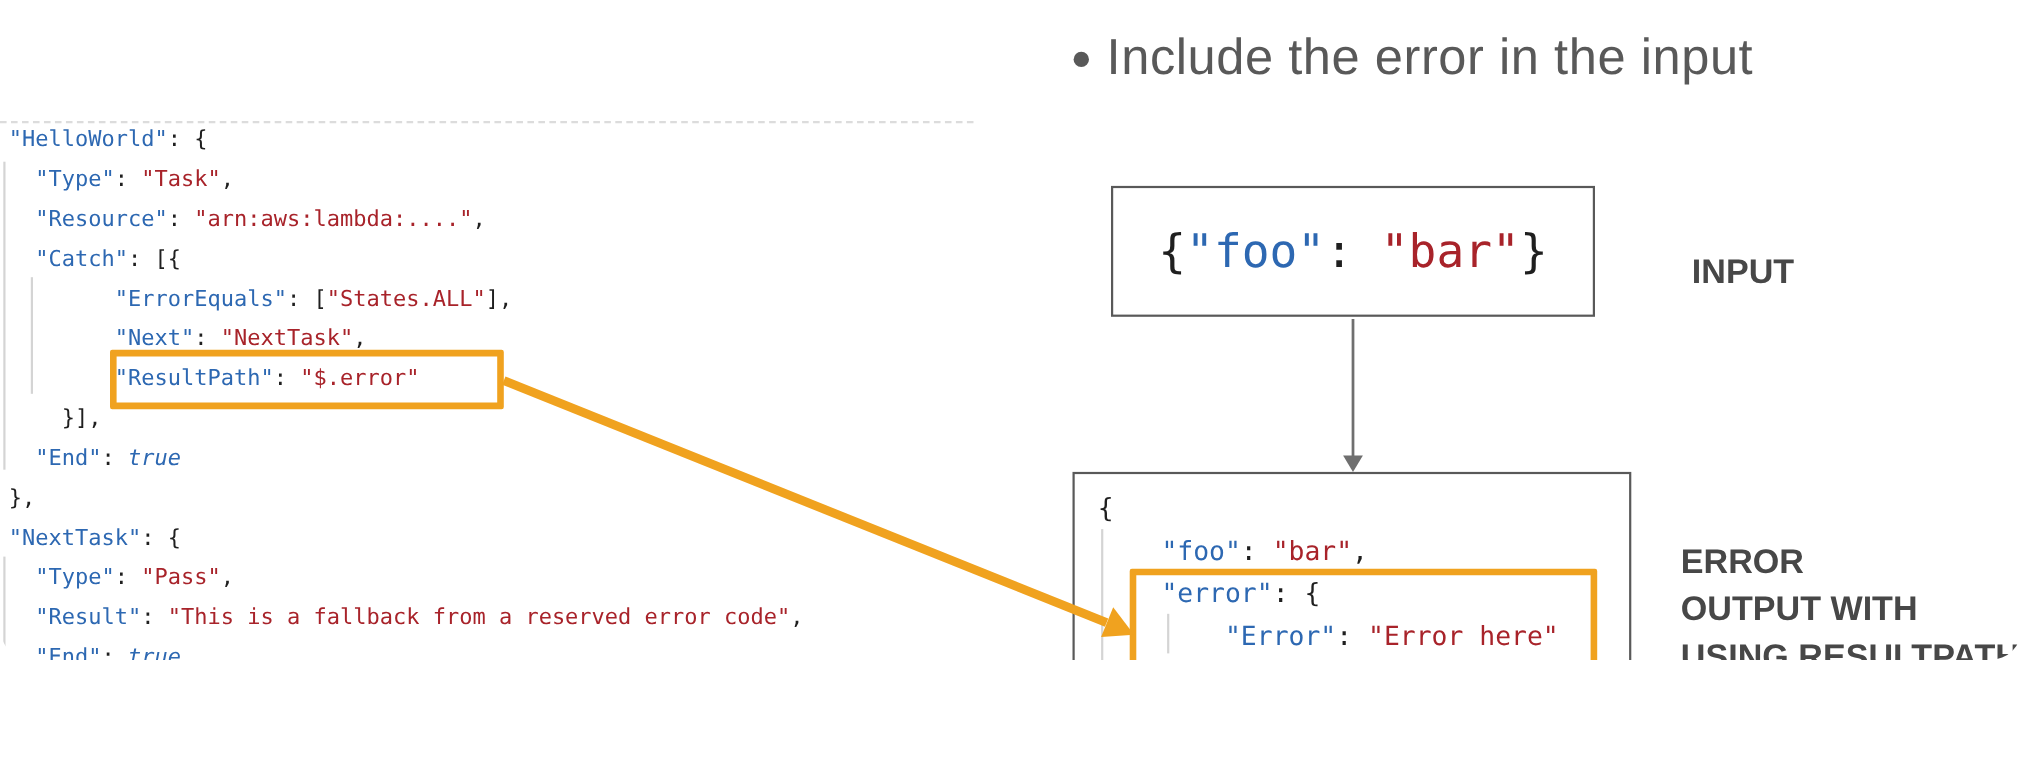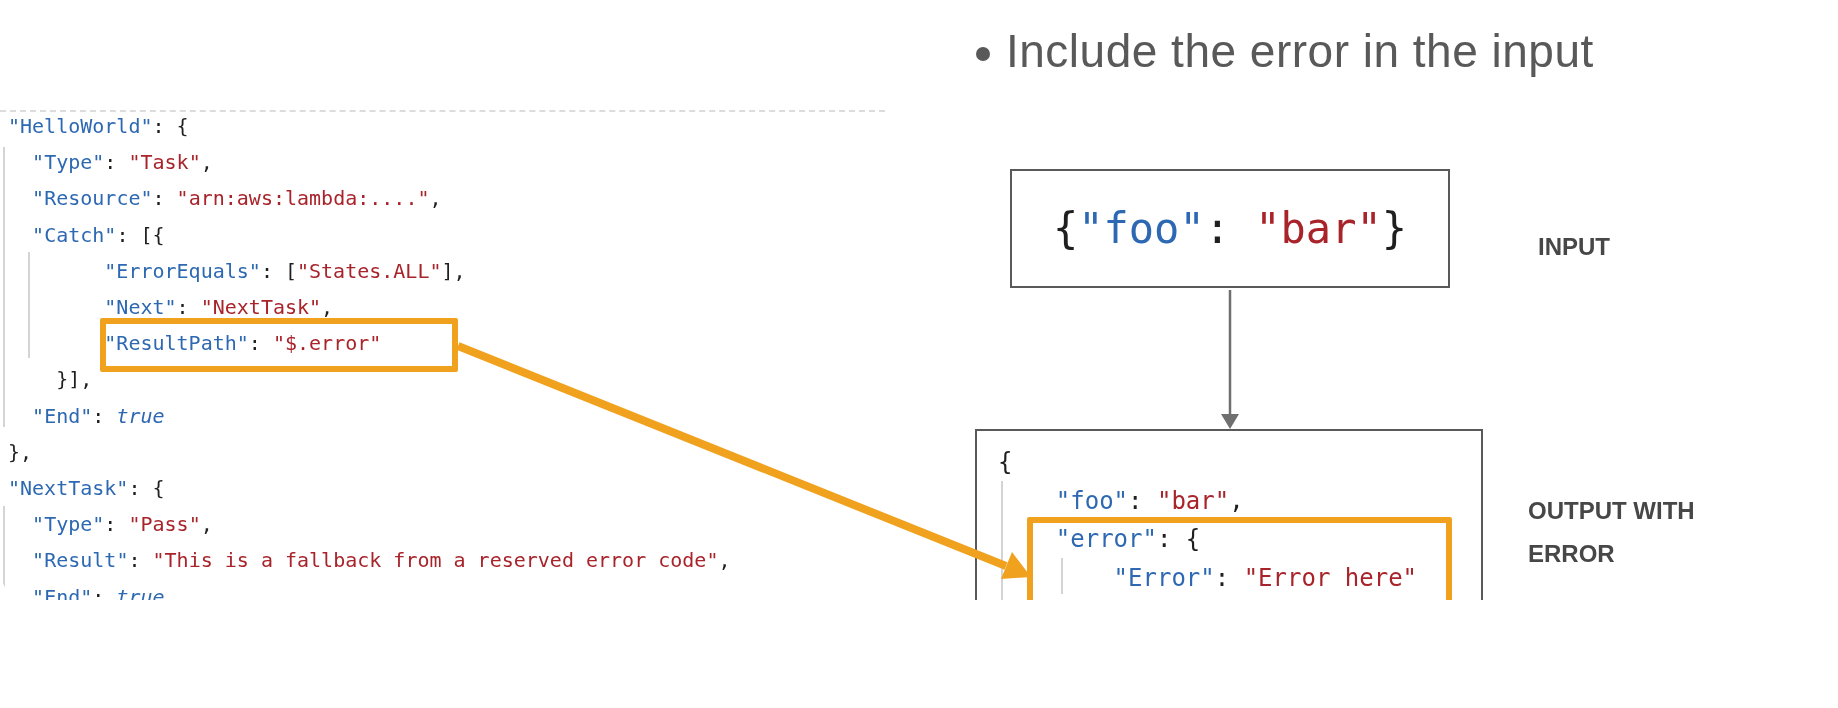--- a/index.html
+++ b/index.html
@@ -27,21 +27,21 @@
   #bullet-text{font-size:46px;font-weight:400;letter-spacing:0.5px;color:var(--bullet);white-space:nowrap;}
   
   .gray-box{position:absolute;border:2px solid var(--boxborder);background:#ffffff;box-sizing:border-box;}
   #input-box{left:1010px;top:169px;width:440px;height:119px;display:flex;align-items:center;justify-content:center;}
   #input-json{font-family:"DejaVu Sans Mono",monospace;font-size:42px;white-space:pre;}
   #output-box{left:975px;top:429px;width:508px;height:257px;}
   .orange-box{position:absolute;border:6px solid var(--orange);border-radius:2px;box-sizing:border-box;background:transparent;}
   #resultpath-highlight{left:100px;top:318px;width:358px;height:54px;}
   #error-highlight{left:1027px;top:517px;width:425px;height:120px;}
   
-  .side-label{position:absolute;font-weight:bold;color:var(--label);font-size:24px;line-height:43px;white-space:pre;}
+  .side-label{position:absolute;font-weight:bold;color:var(--label);font-size:31px;line-height:43px;white-space:pre;}
   #input-label{left:1538px;top:225px;}
   #output-label{left:1528px;top:489px;}
   
   #arrow-layer{position:absolute;left:0;top:0;width:1838px;height:708px;pointer-events:none;}
 </style>
 </head>
 <body>
 
 <div id="slide">
 
@@ -66,21 +66,21 @@
   <div id="input-label" class="side-label">INPUT</div>
 
   <div id="output-box" class="gray-box"></div>
   <div id="output-code" class="code"><div class="cl"><span class="t-p">{</span></div><div class="cl"><span class="t-p">    </span><span class="t-k">"foo"</span><span class="t-p">: </span><span class="t-s">"bar"</span><span class="t-p">,</span></div><div class="cl"><span class="t-p">    </span><span class="t-k">"error"</span><span class="t-p">: {</span></div><div class="cl"><span class="t-p">        </span><span class="t-k">"Error"</span><span class="t-p">: </span><span class="t-s">"Error here"</span></div><div class="cl"><span class="t-p">    }</span></div><div class="cl"><span class="t-p">}</span></div></div>
 
   <div class="guide" style="left:1001px;top:481px;height:146px;"></div>
   <div class="guide" style="left:1061px;top:558px;height:36px;"></div>
 
   <div id="error-highlight" class="orange-box"></div>
 
-  <div id="output-label" class="side-label"><div>OUTPUT WITH</div><div>ERROR</div></div>
+  <div id="output-label" class="side-label"><div>ERROR</div><div>OUTPUT WITH</div><div>USING RESULTPATH</div></div>
 
   <svg id="arrow-layer" viewBox="0 0 1838 708">
     <g>
       <line x1="1230" y1="290" x2="1230" y2="417" style="stroke:var(--arrow);stroke-width:2.5"></line>
       <polygon points="1230,429 1221,414 1239,414" style="fill:var(--arrow)"></polygon>
     </g>
     <g>
       <line x1="458" y1="346" x2="1006" y2="566" style="stroke:var(--orange);stroke-width:8"></line>
       <polygon points="1031,577 1001,579 1012,552" style="fill:var(--orange)"></polygon>
     </g>

